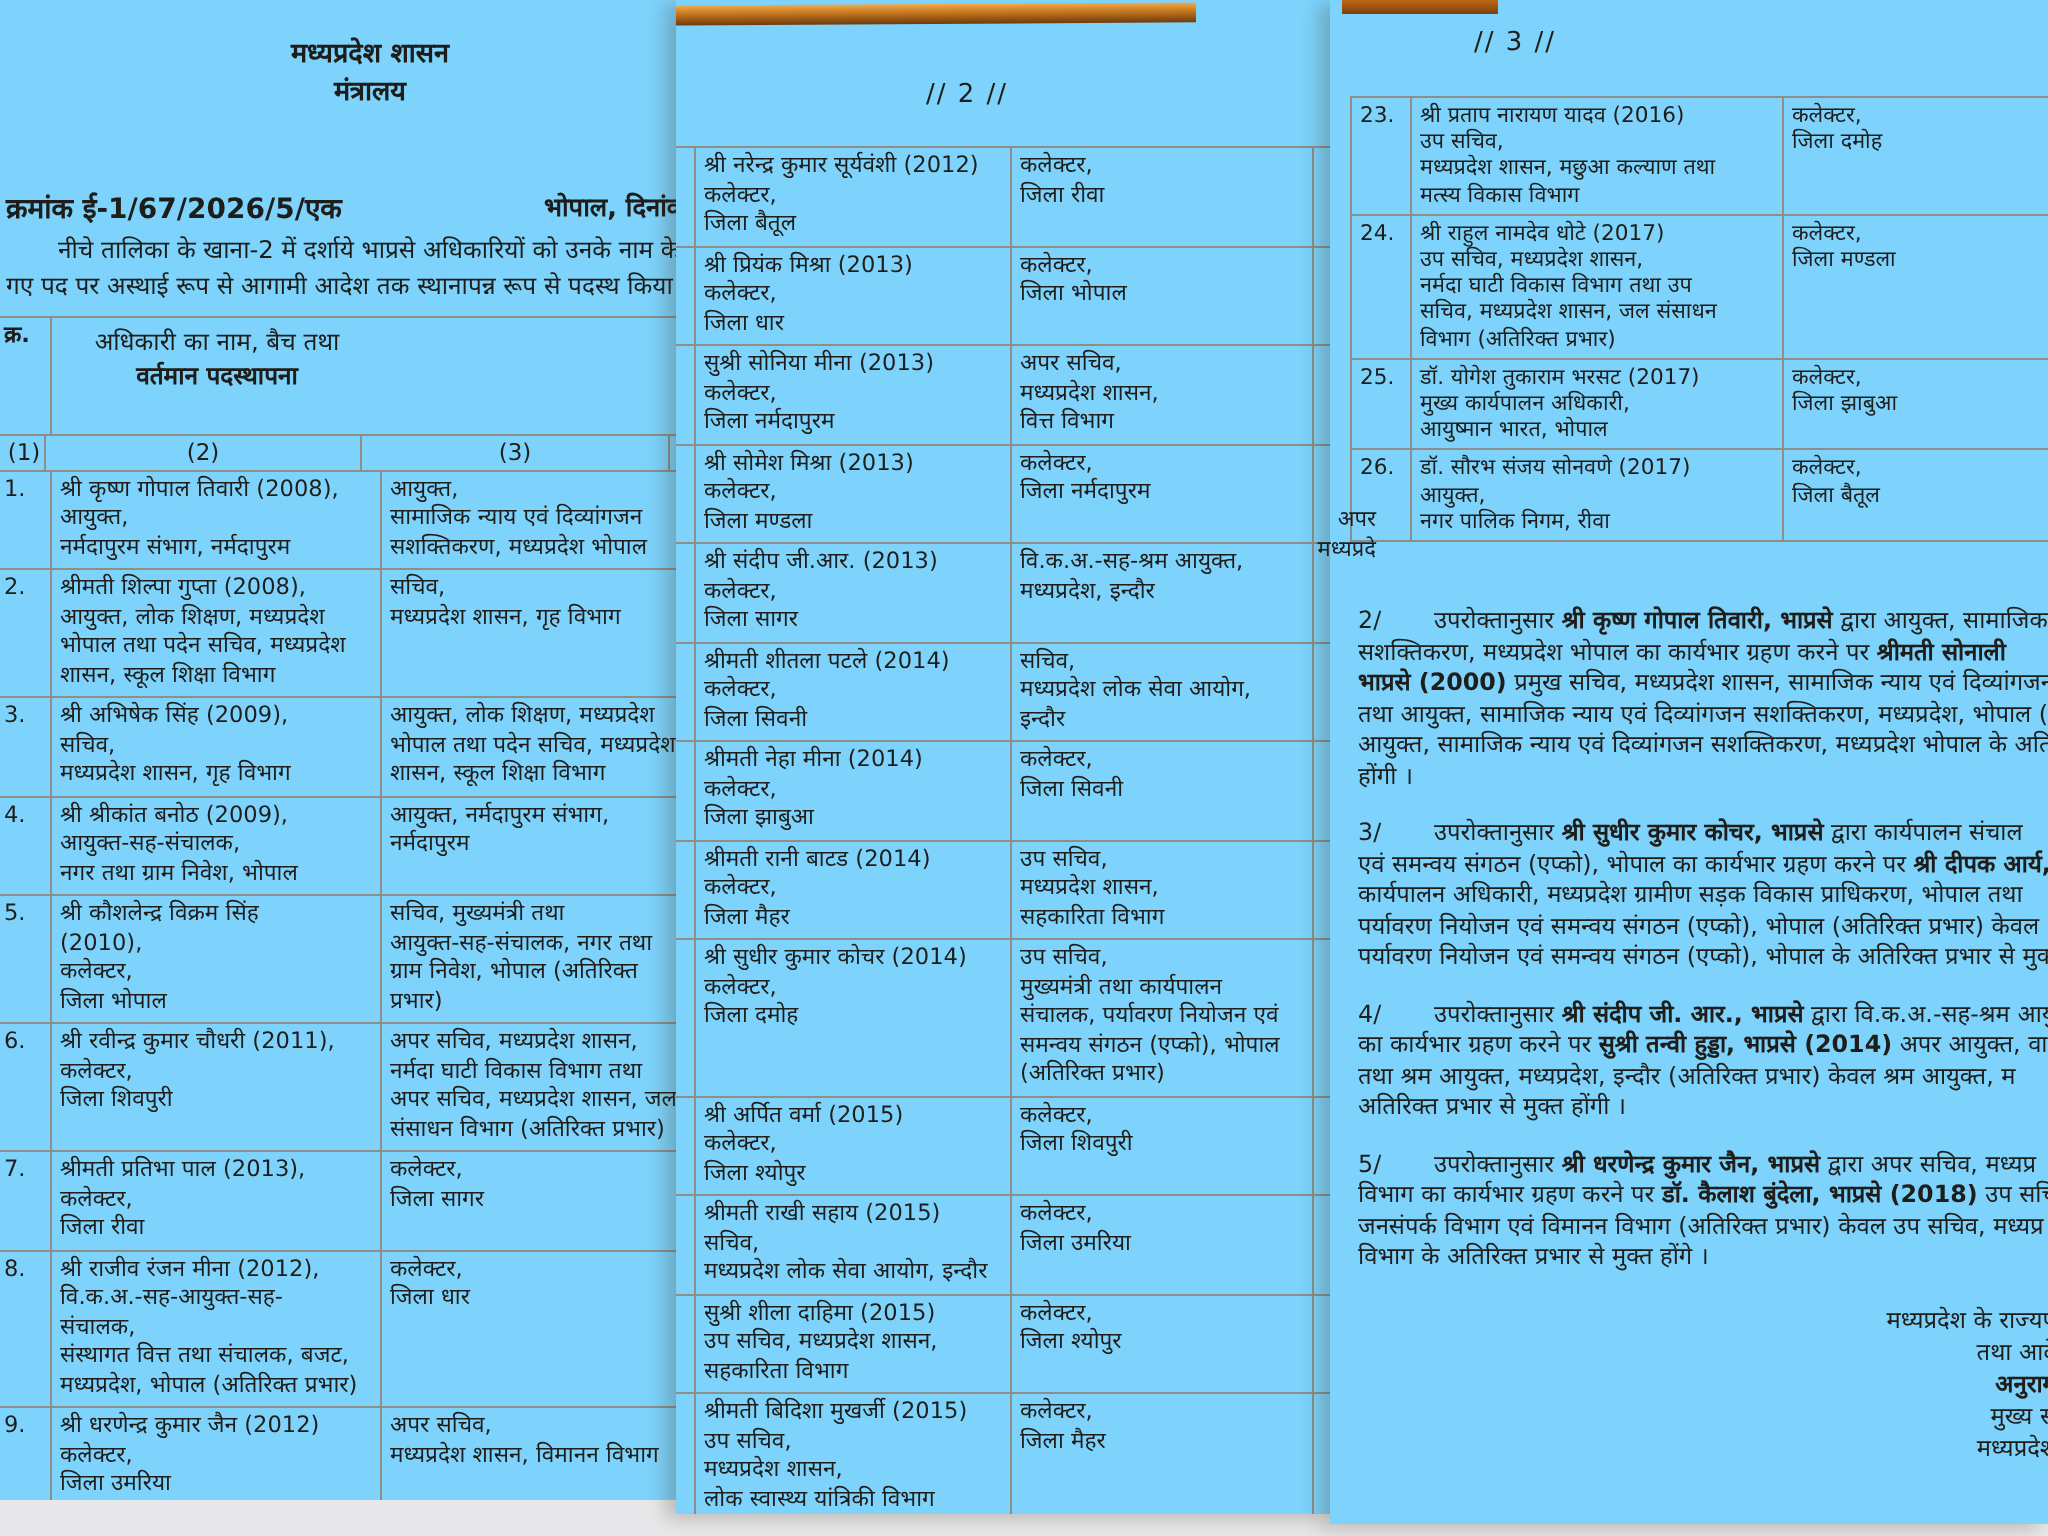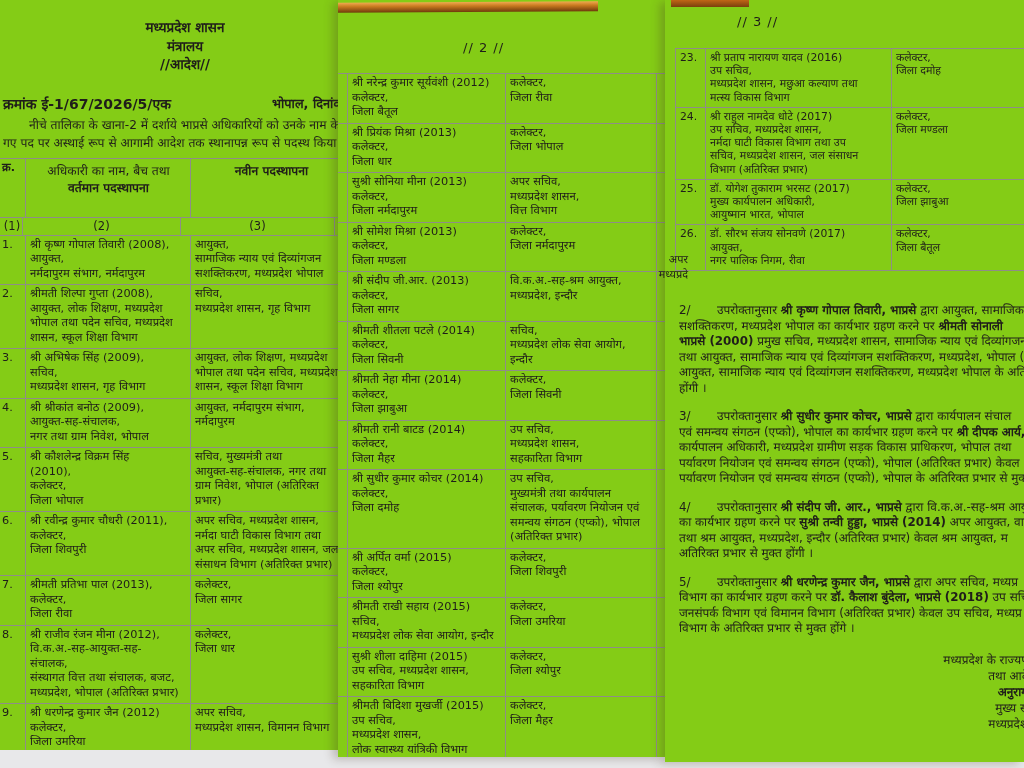--- a/index.html
+++ b/index.html
@@ -1,21 +1,21 @@
 <!DOCTYPE html>
 <html><head>
 <meta charset="utf-8">
 <style>
   html,body{margin:0;padding:0;}
   body{
     width:1024px;height:768px;position:relative;overflow:hidden;
     background:#e8e8ea;
     font-family:"DejaVu Sans",sans-serif;color:#1f1d1a;
   }
-  .page{position:absolute;top:0;background:#84cc16;overflow:hidden;}
+  .page{position:absolute;top:0;background:#7dd3fc;overflow:hidden;}
   #page1{left:0;width:338px;height:750px;}
   #page2{left:338px;width:327px;height:757px;box-shadow:-5px 2px 9px rgba(70,55,35,.28);}
   #page3{left:665px;width:359px;height:762px;box-shadow:-5px 2px 9px rgba(70,55,35,.28);}
 
   .bar2{position:absolute;top:2px;left:-6px;width:266px;height:10px;
     background:linear-gradient(180deg,#f0ab50 0%,#c97a20 40%,#6e3a0c 100%);
     transform:rotate(-0.35deg);}
   .bar3{position:absolute;top:0;left:6px;width:78px;height:7px;
     background:linear-gradient(180deg,#c06616,#7a400d);}
 
@@ -73,37 +73,35 @@
   .edge-frag{position:absolute;top:252px;left:648px;width:40px;text-align:right;
     font-size:11px;line-height:15px;z-index:5;}
 </style>
 </head>
 <body>
 
 <div class="page" id="page1">
   <div class="doc-header">
       <div>मध्यप्रदेश शासन</div>
       <div>मंत्रालय</div>
-      <div>//आदेश//</div>
     </div>
   <div class="refno">क्रमांक ई-1/67/2026/5/एक</div>
   <div class="place">भोपाल, दिनांक</div>
   <div class="intro">
       <div>नीचे तालिका के खाना-2 में दर्शाये भाप्रसे अधिकारियों को उनके नाम के समक्ष</div>
       <div>गए पद पर अस्थाई रूप से आगामी आदेश तक स्थानापन्न रूप से पदस्थ किया जाता है</div>
     </div>
 
   <div class="tbl">
     <div class="trow head-row">
       <div class="cell cell-sn">क्र.</div>
       <div class="cell cell-name hc">
           <div>अधिकारी का नाम, बैच तथा</div>
           <div>वर्तमान पदस्थापना</div>
         </div>
-      <div class="cell cell-post hc">नवीन पदस्थापना</div>
 
     </div>
     <div class="trow num-row">
       <div class="cell cell-sn">(1)</div>
       <div class="cell cell-name">(2)</div>
       <div class="cell cell-post">(3)</div>
       <div class="cell cell-x"></div>
     </div>
     <div>
         <div class="trow">

